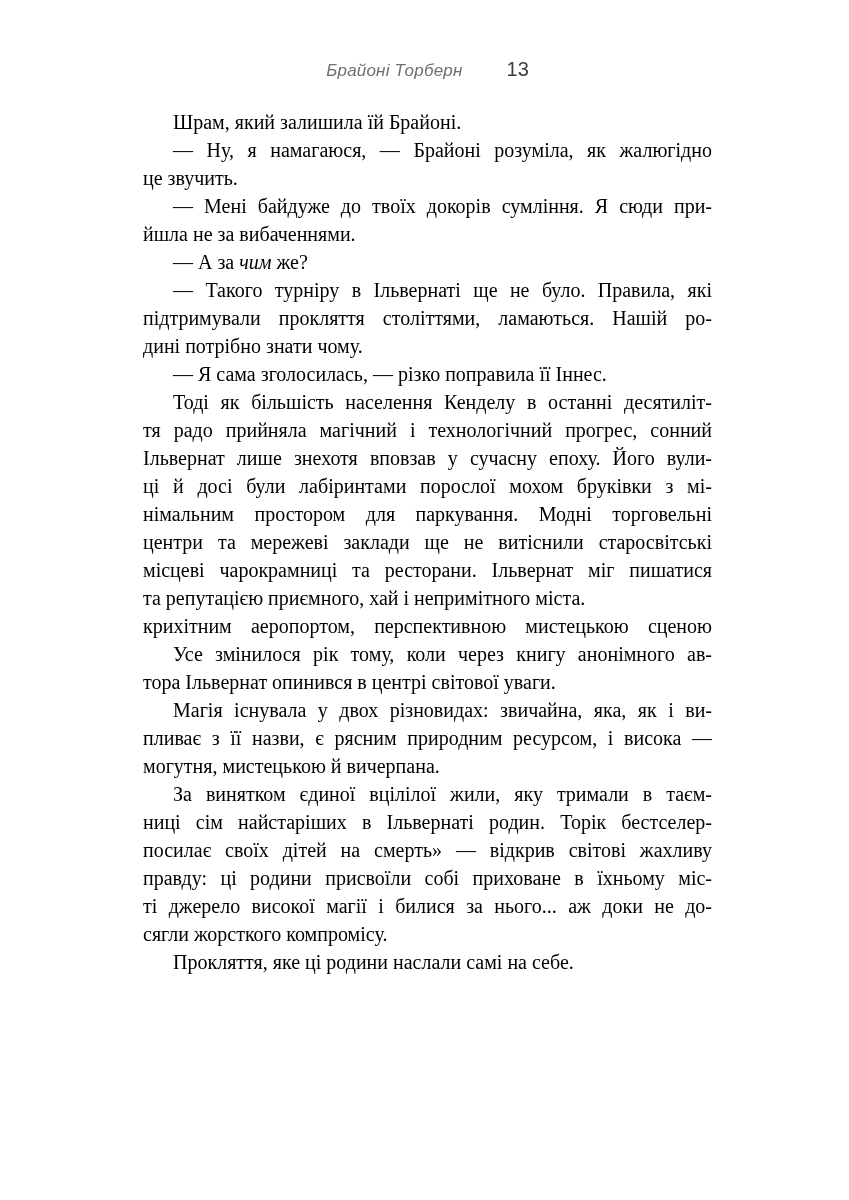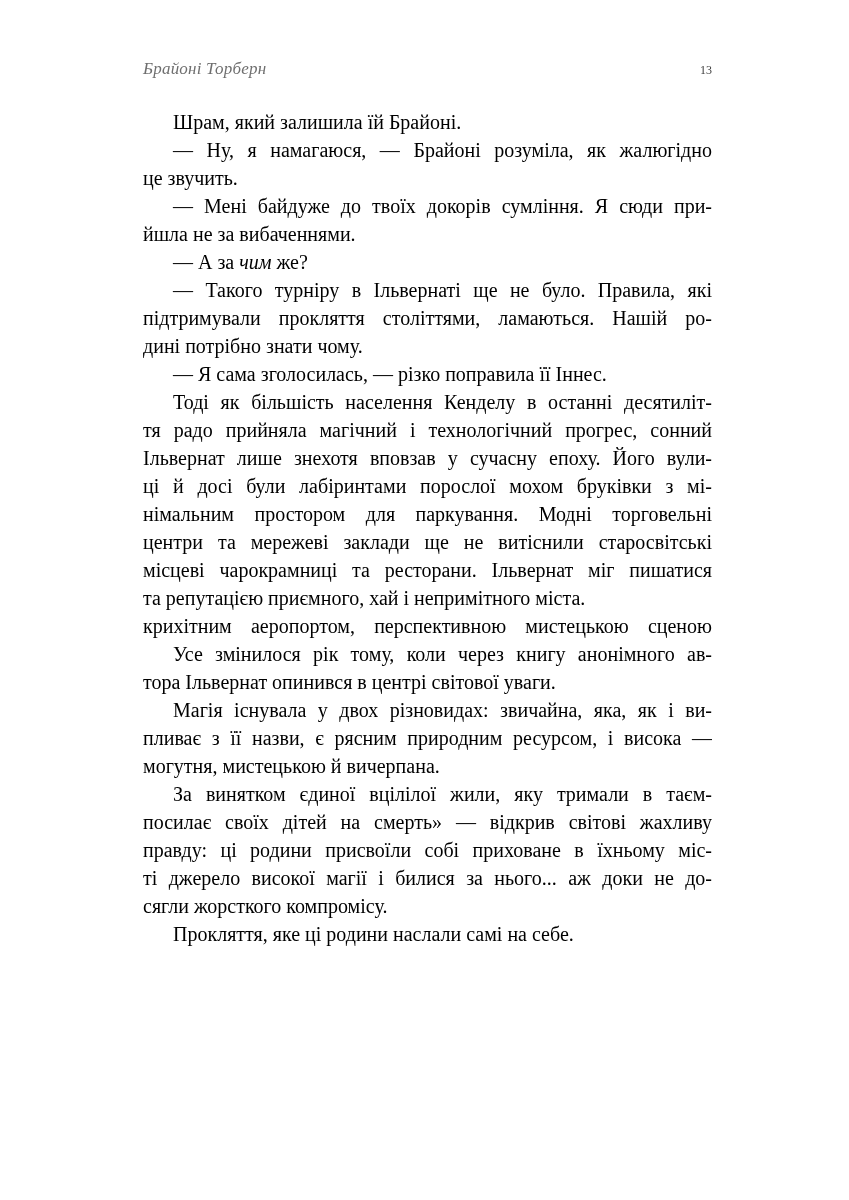--- a/index.html
+++ b/index.html
@@ -11,33 +11,33 @@
     background: #ffffff;
     overflow: hidden;
     font-family: "Liberation Serif", "DejaVu Serif", serif;
   }
   .page-header {
     position: absolute;
     top: 57px;
     left: 143px;
     width: 569px;
     display: flex;
-    justify-content: space-between;
+    justify-content: center;
     align-items: baseline;
-    font-family: Liberation Serif, serif;
+    font-family: Liberation Sans, sans-serif;
   }
   .running-title {
     font-style: italic;
     font-size: 17px;
     line-height: 24px;
     color: #6f6f6f;
     letter-spacing: 0.2px;
   }
   .page-number {
-    font-size: 12px;
+    font-size: 20px;
     line-height: 24px;
     color: #3d3d3d;
     margin-left: 44px;
   }
   .page-body {
     position: absolute;
     top: 108px;
     left: 143px;
     width: 569px;
     font-size: 20px;
@@ -100,20 +100,21 @@
         <div class="line indent"><span>Усе змінилося рік тому, коли через книгу анонімного ав-</span></div>
         <div class="line last"><span>тора Ільвернат опинився в центрі світової уваги.</span></div>
       </div>
       <div class="paragraph">
         <div class="line indent"><span>Магія існувала у двох різновидах: звичайна, яка, як і ви-</span></div>
         <div class="line"><span>пливає з її назви, є рясним природним ресурсом, і висока —</span></div>
         <div class="line last"><span>могутня, мистецькою й вичерпана.</span></div>
       </div>
       <div class="paragraph">
         <div class="line indent"><span>За винятком єдиної вцілілої жили, яку тримали в таєм-</span></div>
+        <div class="line"><span>ниці сім найстаріших в Ільвернаті родин. Торік бестселер-</span></div>
         <div class="line"><span>посилає своїх дітей на смерть» — відкрив світові жахливу</span></div>
         <div class="line"><span>правду: ці родини присвоїли собі приховане в їхньому міс-</span></div>
         <div class="line"><span>ті джерело високої магії і билися за нього... аж доки не до-</span></div>
         <div class="line last"><span>сягли жорсткого компромісу.</span></div>
       </div>
       <div class="paragraph">
         <div class="line last indent"><span>Прокляття, яке ці родини наслали самі на себе.</span></div>
       </div>
     </main>
 </div>

